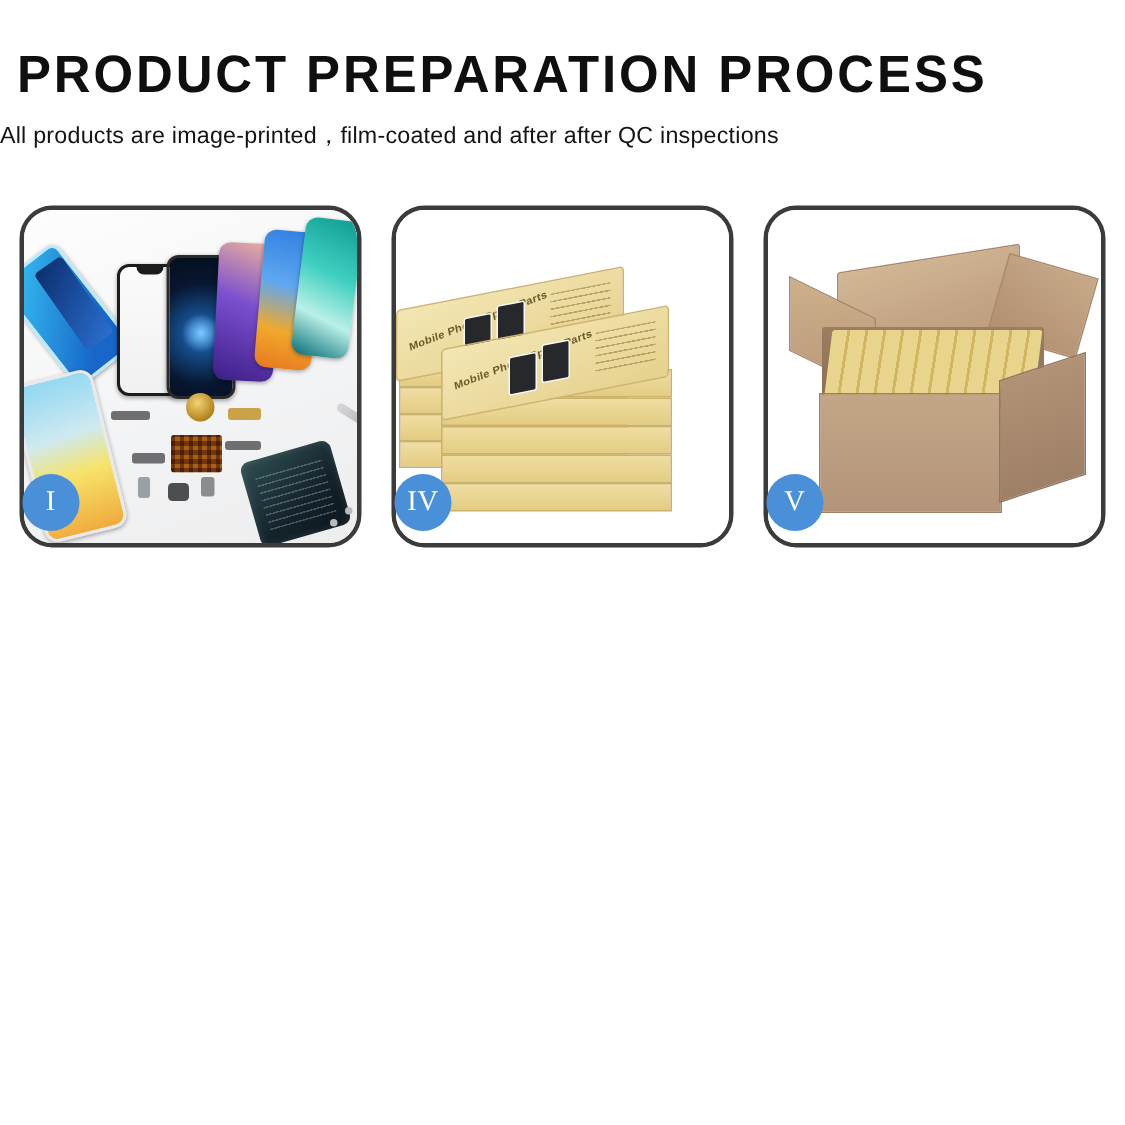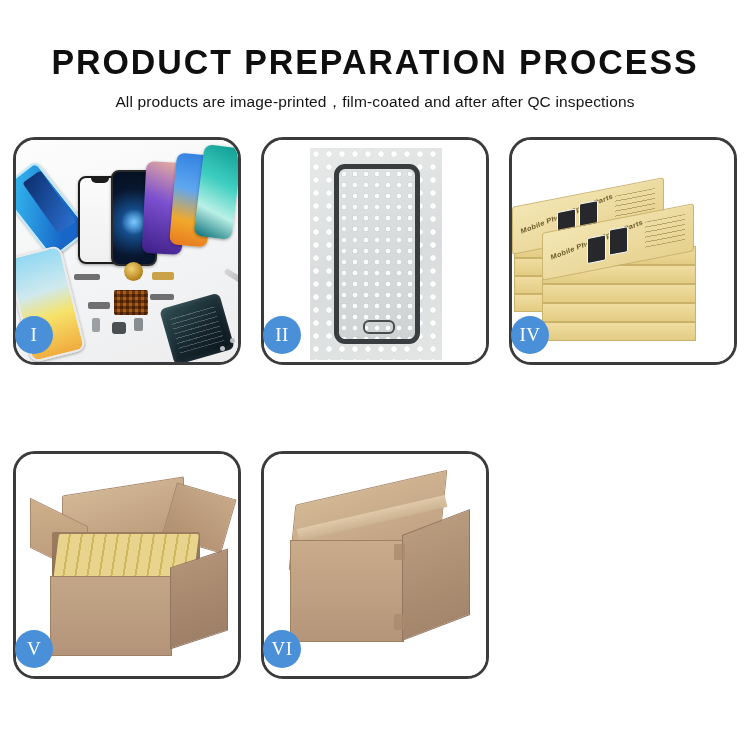--- a/index.html
+++ b/index.html
@@ -5,21 +5,21 @@
   html,body{margin:0;padding:0;}
   body{
     width:750px;height:750px;
     background:#ffffff;
     font-family:"Liberation Sans", sans-serif;
     overflow:hidden;
   }
   .page{position:relative;width:750px;height:750px;}
 
   
-  .header{padding-top:44px;text-align:center;}
+  .header{padding-top:32px;text-align:left;}
   .title{
     font-family:"Liberation Sans", sans-serif;
     font-size:35px;font-weight:700;color:#100f0f;
     letter-spacing:2.0px;line-height:1.05;
     transform:scaleX(0.97);
   }
   .subtitle{
     margin-top:11px;
     font-size:15.5px;color:#141414;font-weight:400;
     letter-spacing:.15px;
@@ -319,28 +319,20 @@
           <div class="pt" style="left:40px;top:62px;width:14px;height:12px;background:#4c4f52;border-radius:3px;"></div>
           <div class="pt" style="left:62px;top:58px;width:9px;height:13px;background:#8a8d90;"></div>
           <div class="pt" style="left:78px;top:34px;width:24px;height:6px;"></div>
           <div class="pt" style="left:158px;top:78px;width:5px;height:5px;border-radius:50%;background:#b9bcbe;"></div>
           <div class="pt" style="left:148px;top:86px;width:5px;height:5px;border-radius:50%;background:#b9bcbe;"></div>
         </div>
       </div>
       <div class="badge">I</div>
     </div>
 
-    <div class="panel">
-      <div class="stage p2">
-        <div class="wrapbg">
-          <div class="screen2"></div>
-        </div>
-      </div>
-      <div class="badge">II</div>
-    </div>
 
 
     <div class="panel">
       <div class="stage p4">
         <div class="stack">
           <div class="sb" style="left:2px;top:60px;width:150px;height:16px;"></div>
           <div class="sb" style="left:2px;top:78px;width:150px;height:16px;"></div>
           <div class="sb" style="left:2px;top:96px;width:150px;height:16px;"></div>
           <div class="sb" style="left:2px;top:114px;width:150px;height:16px;"></div>
           <div class="sb" style="left:2px;top:132px;width:150px;height:16px;"></div>
@@ -377,28 +369,15 @@
           <div class="cflapL"></div>
           <div class="cinner"></div>
           <div class="fill"></div>
           <div class="cfront"></div>
           <div class="cside"></div>
         </div>
       </div>
       <div class="badge">V</div>
     </div>
 
-    <div class="panel">
-      <div class="stage p6">
-        <div class="sealed">
-          <div class="stop"></div>
-          <div class="stape"></div>
-          <div class="sfront"></div>
-          <div class="sside"></div>
-          <div class="nick" style="left:108px;top:62px;"></div>
-          <div class="nick" style="left:108px;top:132px;"></div>
-        </div>
-      </div>
-      <div class="badge">VI</div>
-    </div>
 
   </div>
 </div>
 
 </body></html>

